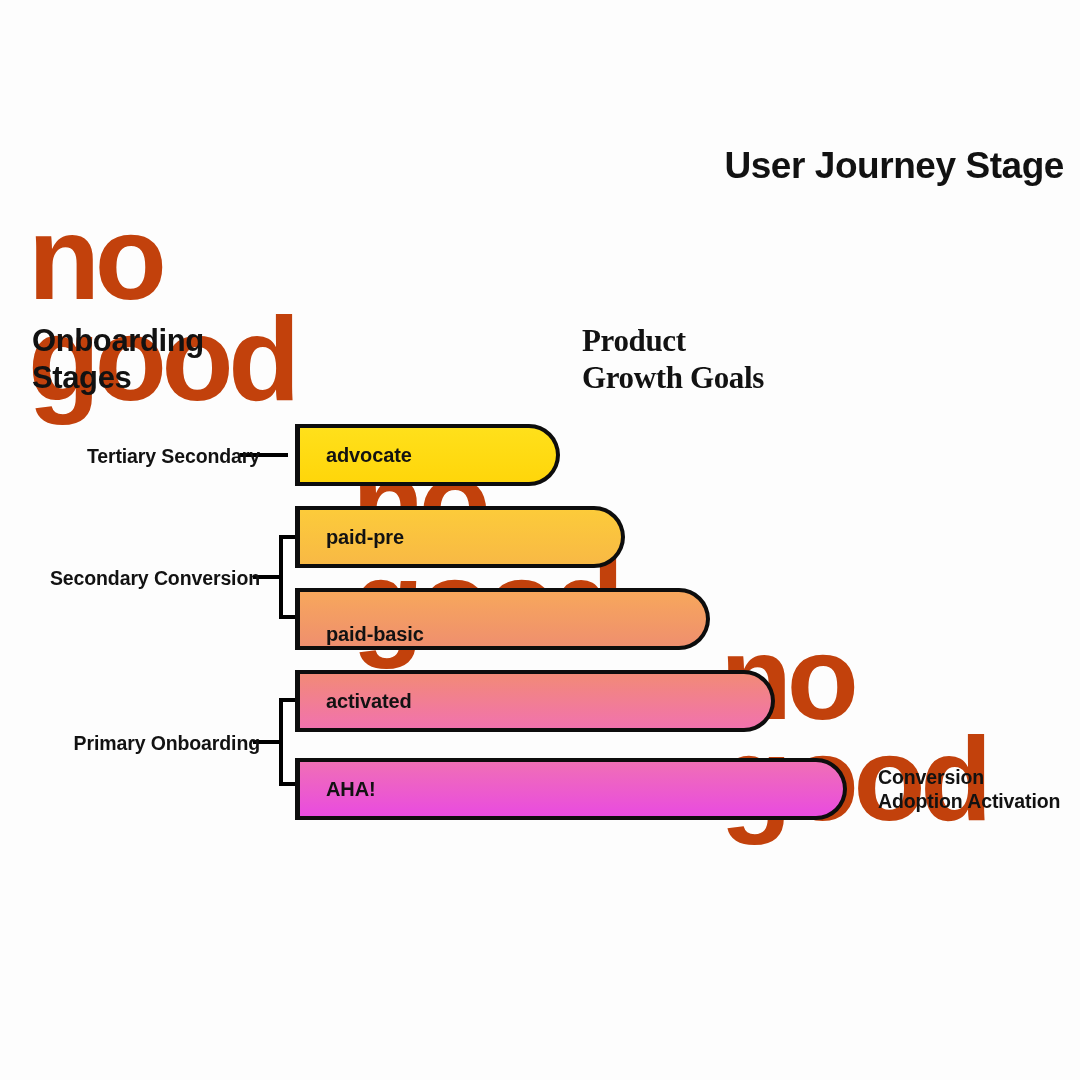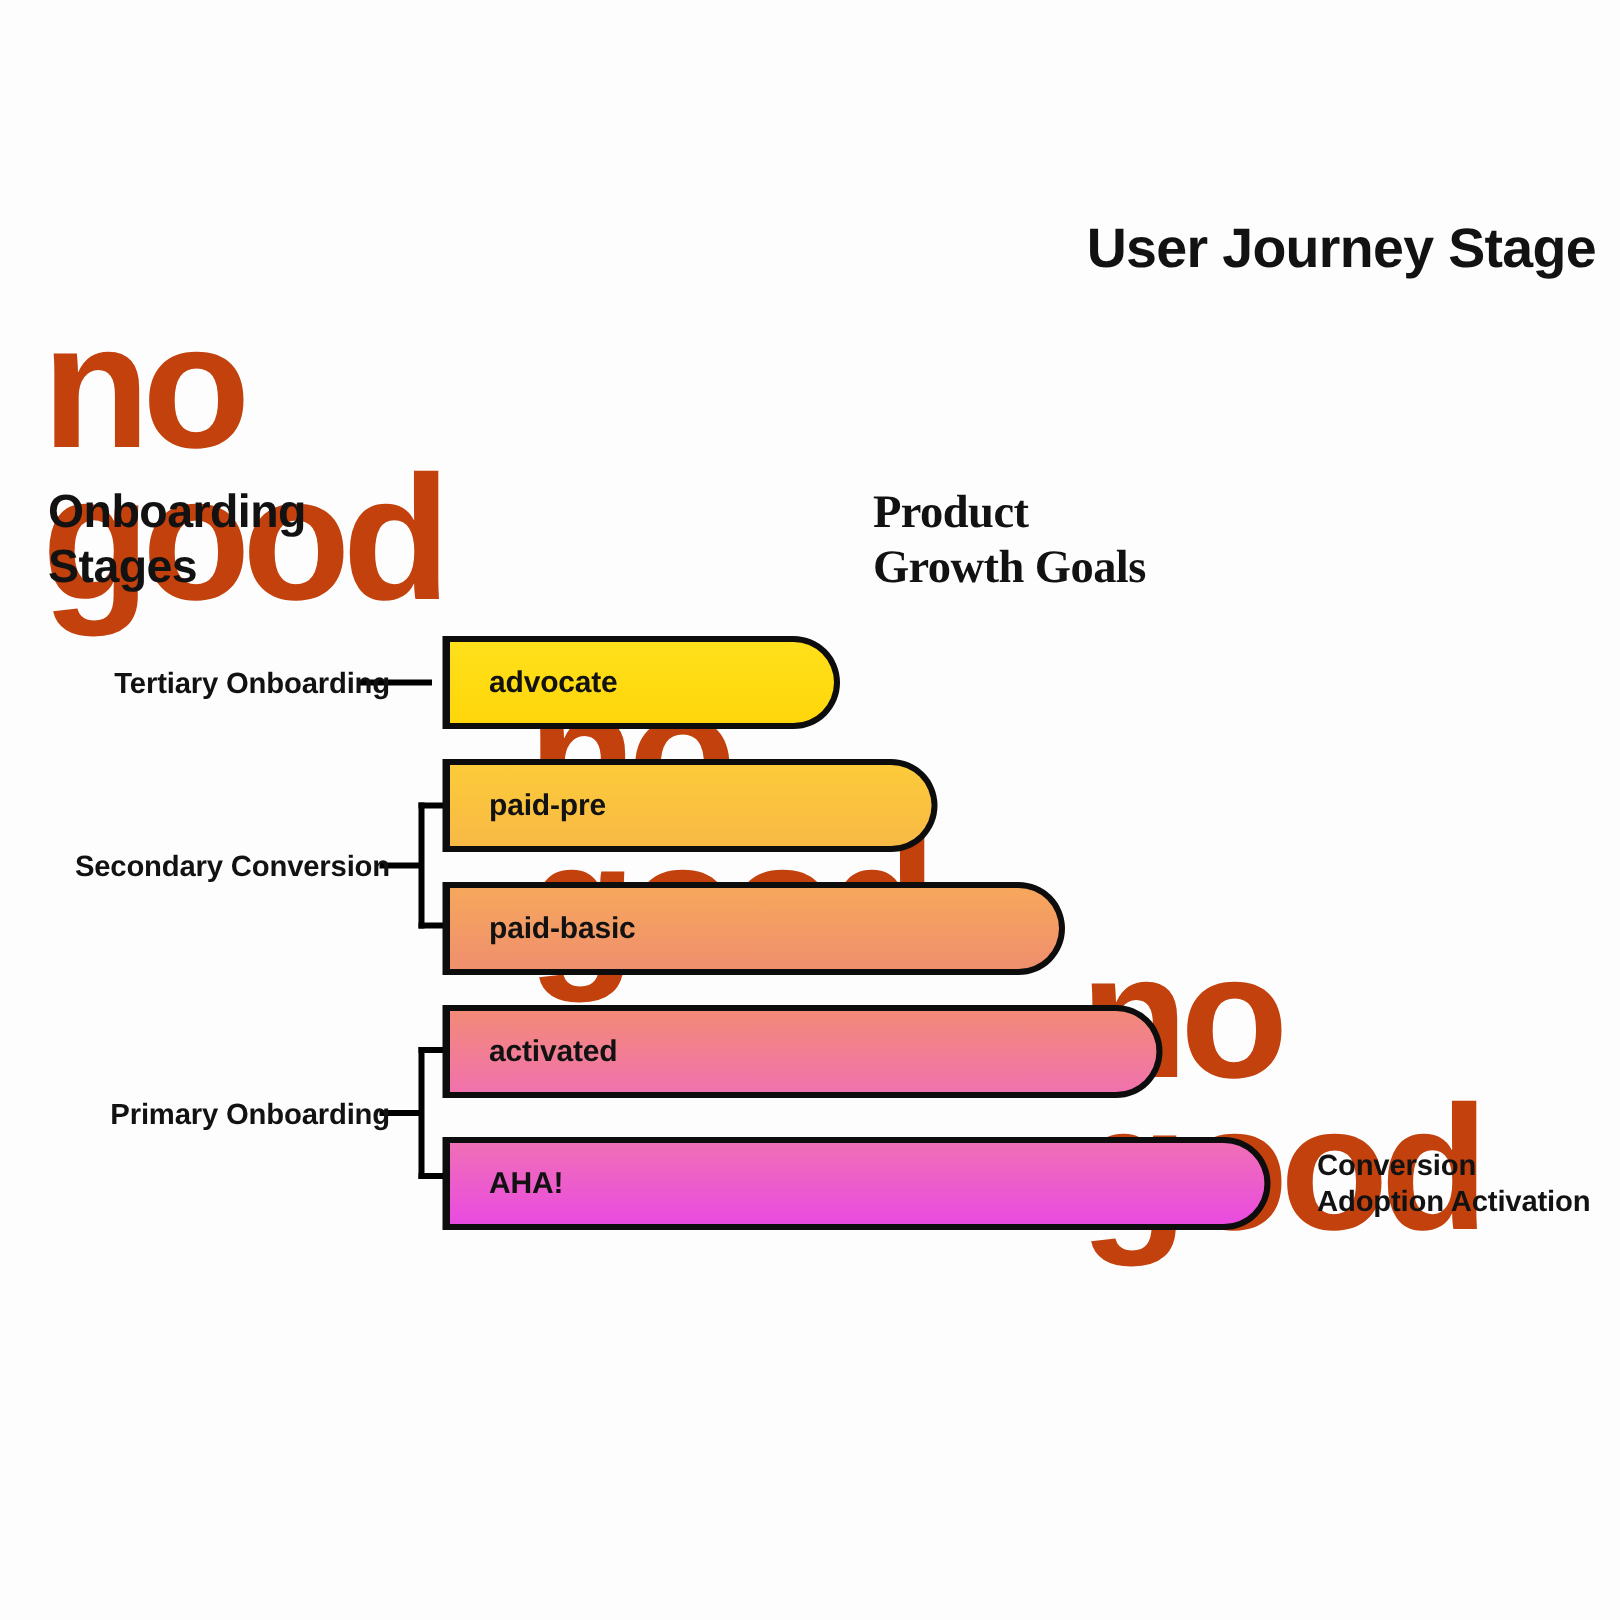--- a/index.html
+++ b/index.html
@@ -138,21 +138,21 @@
   <div class="watermark" id="wm-bot">no
 good</div>
 
   <div id="title">User Journey Stage</div>
 
   <div class="col-head" id="head-left">Onboarding
 Stages</div>
   <div class="col-head" id="head-right">Product
 Growth Goals</div>
 
-  <div class="stage-label" id="stage-0">Tertiary Onboarding</div>
+  <div class="stage-label" id="stage-0">Tertiary Secondary</div>
   <div class="stage-label" id="stage-1">Secondary Conversion</div>
   <div class="stage-label" id="stage-2">Primary Onboarding</div>
 
   <div class="connector">
     <div class="conn-line" style="left:240px; top:453px; width:48px;"></div>
   </div>
 
   <div class="connector">
     <div class="conn-line" style="left:253px; top:575px; width:28px;"></div>
     <div class="conn-vert" style="left:279px; top:535px; height:84px;"></div>
@@ -169,21 +169,21 @@
 
   <div id="bars">
     <div class="bar" style="top:424px; width:265px; background:linear-gradient(180deg,#FFE01B 0%,#FFD60A 100%);">
       <span class="bar-label">advocate</span>
     </div>
 
     <div class="bar" style="top:506px; width:330px; background:linear-gradient(180deg,#FCCB3A 0%,#F8B945 100%);">
       <span class="bar-label">paid-pre</span>
     </div>
 
-    <div class="bar" style="top:588px; width:415px; background:linear-gradient(180deg,#F7A75C 0%,#EF8F6E 100%);">
+    <div class="bar" style="top:588px; width:415px; background:linear-gradient(180deg,#F7A75C 0%,#EF8F6E 100%);align-items:flex-end;">
       <span class="bar-label">paid-basic</span>
     </div>
 
     <div class="bar" style="top:670px; width:480px; background:linear-gradient(180deg,#F28A77 0%,#F172AE 100%);">
       <span class="bar-label">activated</span>
     </div>
 
     <div class="bar" style="top:758px; width:552px; background:linear-gradient(180deg,#F06FB6 0%,#E94BE0 100%);">
       <span class="bar-label">AHA!</span>
     </div>

